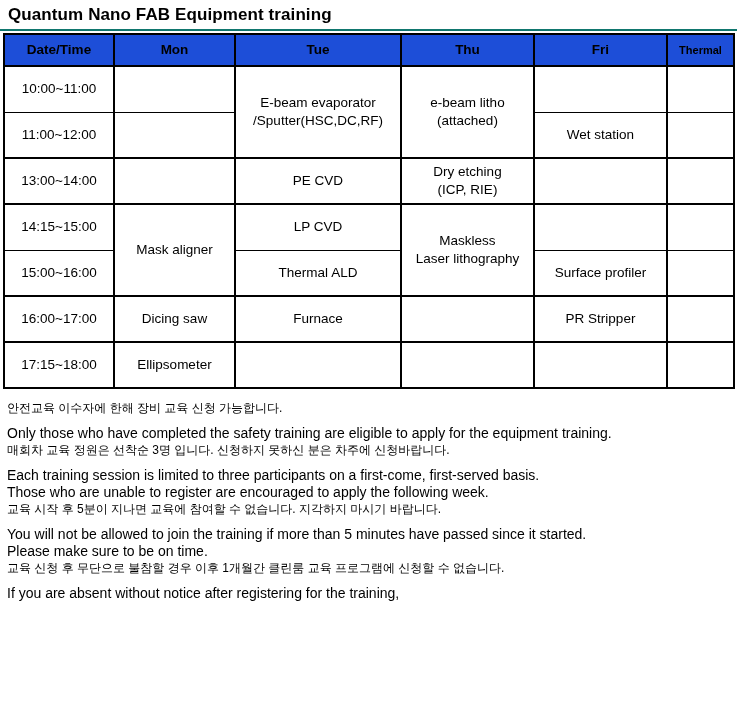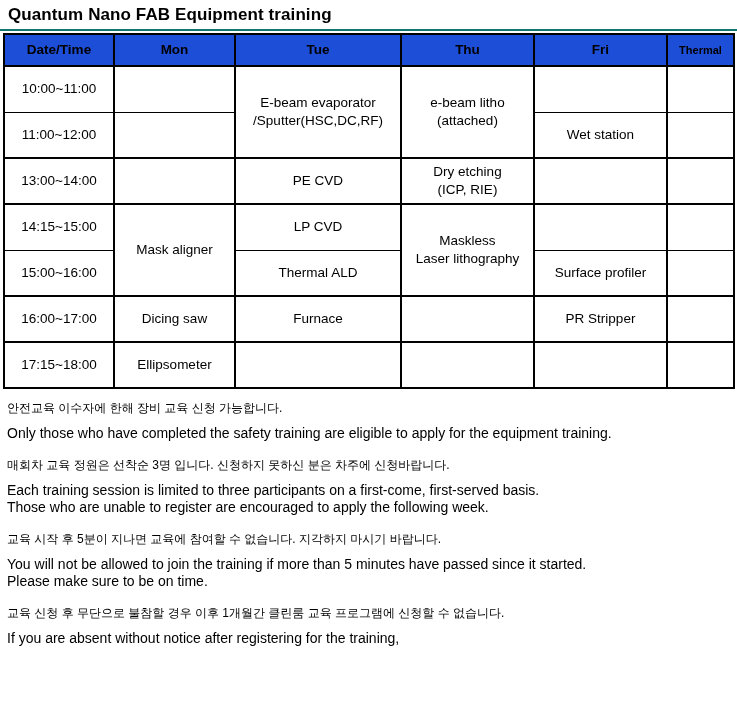--- a/index.html
+++ b/index.html
@@ -43,21 +43,21 @@
     height: 30px;
     font-size: 13.5px;
   }
   table.schedule thead th.remark-h { font-size: 11px; }
   table.schedule tbody tr { height: 46px; }
   .thin-b { border-bottom-width: 1px !important; }
   .thin-t { border-top-width: 1px !important; }
 
   .notes { margin: 11px 0 0 7px; }
   .note-block { margin: 0; }
-  .note-block + .note-block { margin-top: 15px; }
+  .note-block + .note-block { }
   .note-ko {
     margin: 0;
     font-size: 12px;
     line-height: 17px;
   }
   .note-en {
     margin: 8px 0 0 0;
     font-size: 14px;
     line-height: 17px;
     white-space: pre-line;

